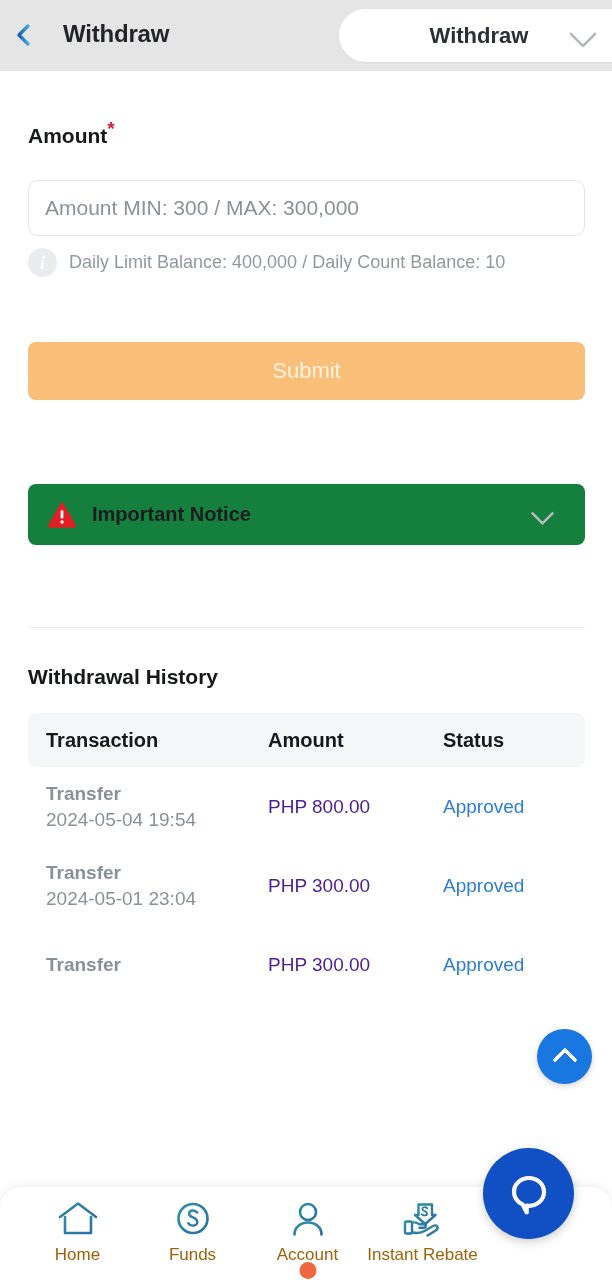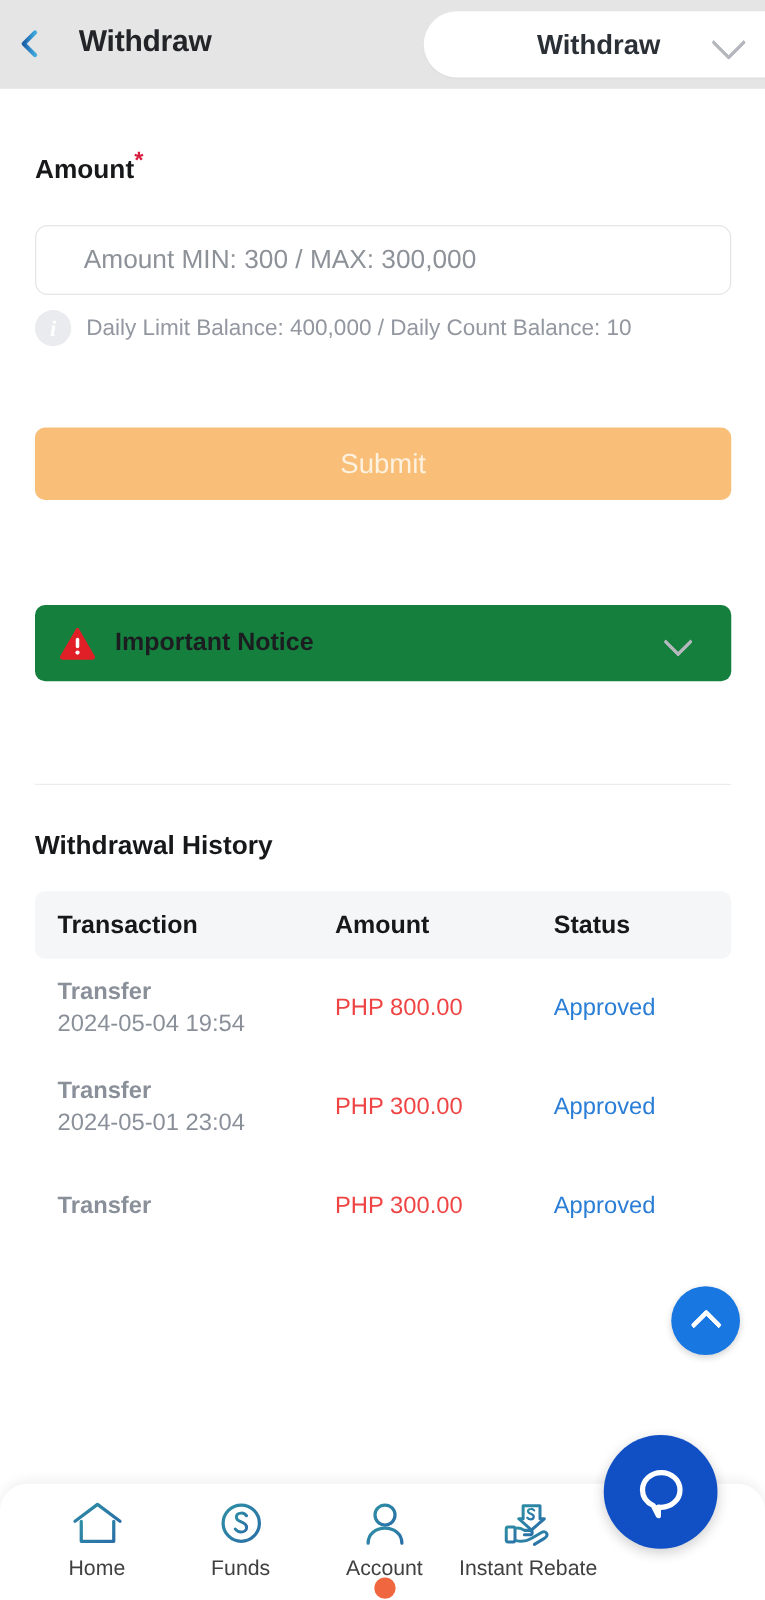--- a/index.html
+++ b/index.html
@@ -90,21 +90,21 @@
     font-weight: bold;
     line-height: 0;
   }
   .amount-input {
     position: absolute;
     left: 28px; top: 180px;
     width: 557px; height: 56px;
     border: 1px solid #e3e5e8;
     border-radius: 10px;
     background: #fff;
-    padding: 0 38px;
+    padding: 0 16px;
     font-size: 21px;
     color: #2d3035;
     font-family: "Liberation Sans", sans-serif;
     outline: none;
   }
   .amount-input::placeholder { color: #8d9299; }
 
   .limit-row {
     position: absolute;
     left: 28px; top: 248px;
@@ -208,21 +208,21 @@
     font-size: 19px;
     font-weight: bold;
     color: #8a9099;
     line-height: 1.35;
   }
   .tx-date {
     font-size: 19px;
     color: #8a9099;
     line-height: 1.35;
   }
-  .amt-val { color: #ef4444; }
+  .amt-val { color: #4c1d95; }
   .status-val { color: #2a7ed6; }
 
   .view-link {
     position: absolute;
     right: 28px; top: 1038px;
     font-size: 19px;
     color: #8e939b;
     text-decoration: underline;
     cursor: pointer;
   }
@@ -277,21 +277,21 @@
     display: flex;
     flex-direction: column;
     align-items: center;
     gap: 7px;
     cursor: pointer;
     position: relative;
   }
   .nav-item:nth-child(1) { margin-left: 20px; }
   .nav-label {
     font-size: 17px;
-    color: #404040;
+    color: #a16207;
   }
   .nav-dot {
     position: absolute;
     bottom: -14px; left: 50%;
     transform: translateX(-50%);
     width: 17px; height: 17px;
     border-radius: 50%;
     background: #f0663f;
   }
 </style>

